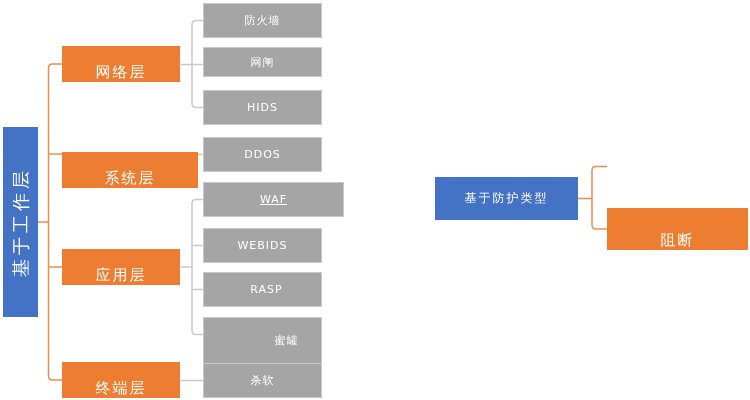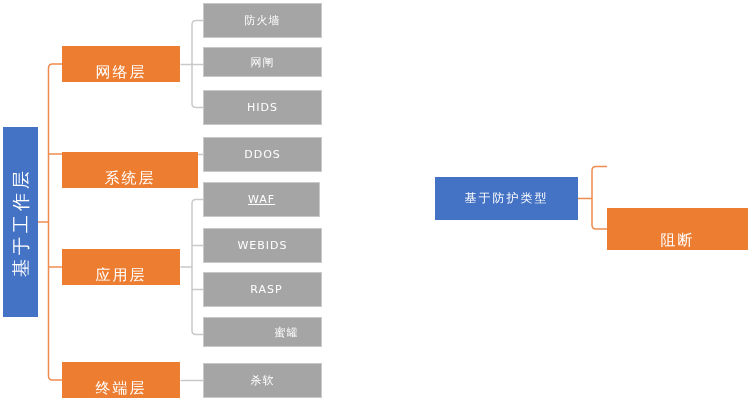--- a/index.html
+++ b/index.html
@@ -29,24 +29,24 @@
   
   .pos-left-root{left:3px;top:127px;width:35px;height:190px;}
   .pos-b-network{left:62px;top:46px;width:118px;height:36px;}
   .pos-b-system{left:62px;top:136px;width:136px;height:36px;margin-top:16px;}
   .pos-b-app{left:62px;top:249px;width:118px;height:36px;}
   .pos-b-terminal{left:62px;top:362px;width:118px;height:36px;}
   .pos-l-firewall{left:203px;top:3px;width:119px;height:35px;}
   .pos-l-gateway{left:203px;top:47px;width:119px;height:30px;}
   .pos-l-ddos{left:203px;top:90px;width:119px;height:35px;}
   .pos-l-hids{left:203px;top:137px;width:119px;height:35px;}
-  .pos-l-waf{left:203px;top:182px;width:117px;height:35px;text-decoration:underline;}
+  .pos-l-waf{left:203px;top:182px;width:141px;height:35px;text-decoration:underline;}
   .pos-l-webids{left:203px;top:228px;width:119px;height:35px;}
   .pos-l-rasp{left:203px;top:272px;width:119px;height:35px;padding-left:8px;}
-  .pos-l-honeypot{left:203px;top:317px;width:119px;height:30px;padding-left:48px;}
+  .pos-l-honeypot{left:203px;top:317px;width:119px;height:47px;padding-left:48px;}
   .pos-l-antivirus{left:203px;top:363px;width:119px;height:35px;}
   
   .pos-right-root{left:435px;top:177px;width:143px;height:43px;}
   .pos-b-detect{left:607px;top:146px;width:141px;height:41px;}
   .pos-b-block{left:607px;top:208px;width:141px;height:42px;}
 </style>
 </head>
 <body>
 
 <div class="stage">

